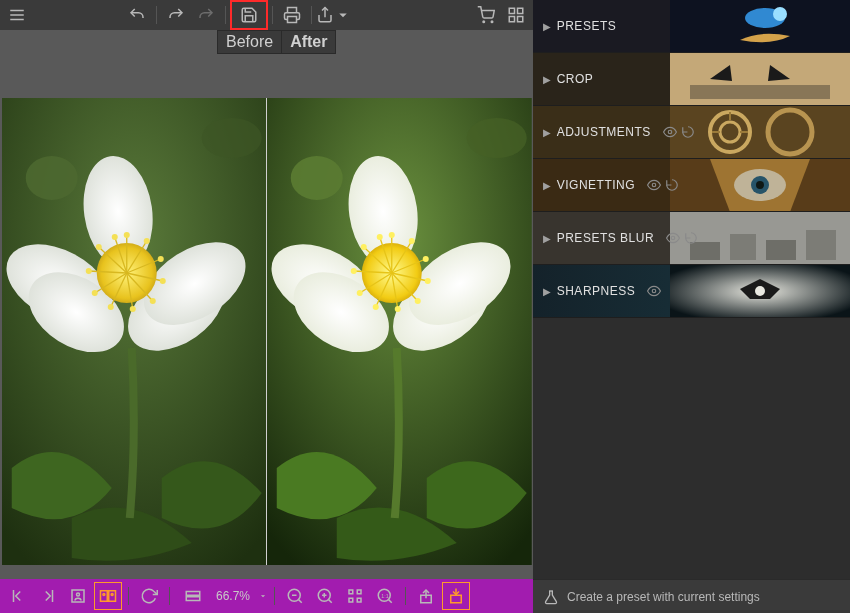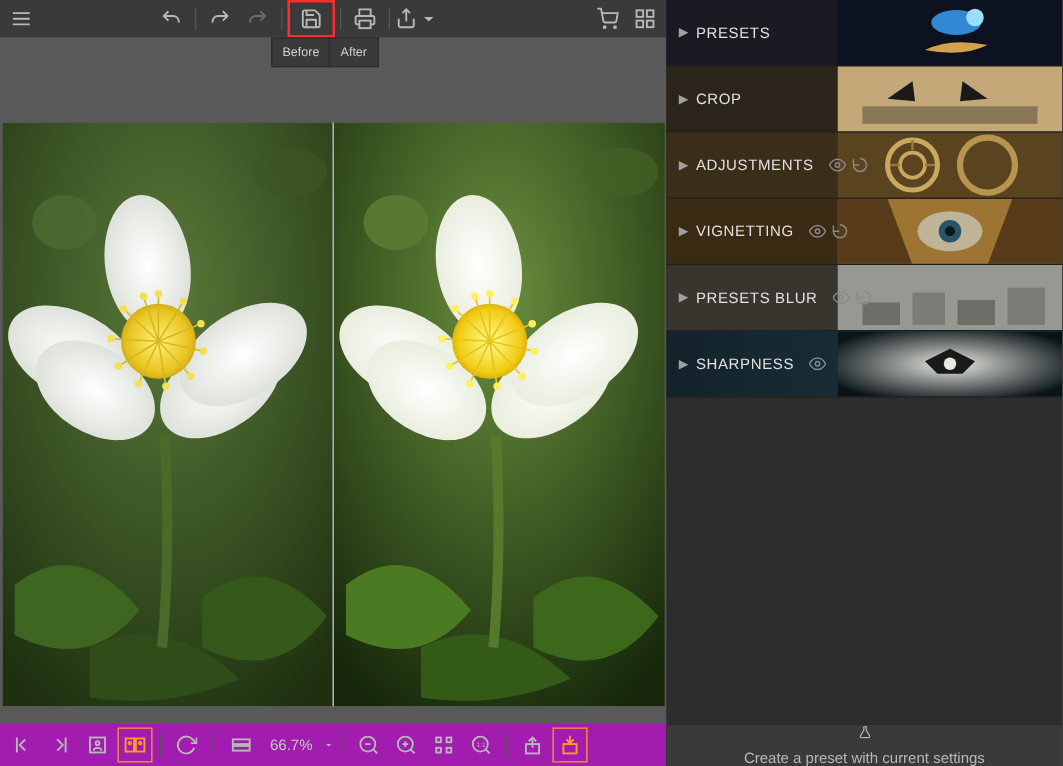--- a/index.html
+++ b/index.html
@@ -55,26 +55,26 @@
   height: 24px;
   display: flex;
   align-items: stretch;
   padding-left: 217px;
   background: #595959;
 }
 .ba-label {
   background: #3a3a3a;
   border: 1px solid #2a2a2a;
   color: #d0d0d0;
-  font-size: 10px;
+  font-size: 16px;
   padding: 3px 8px;
   display: flex;
   align-items: center;
 }
-.ba-label + .ba-label { border-left: none; }
+.ba-label + .ba-label { border-left: none; font-weight: bold; }
 
 
 .image-area {
   flex: 1;
   display: flex;
   align-items: center;
   justify-content: center;
   background: #595959;
   position: relative;
 }
@@ -180,21 +180,20 @@
 .right-footer {
   height: 34px;
   background: #3a3a3a;
   display: flex;
   align-items: center;
   padding: 0 10px;
   gap: 8px;
   color: #b8b8b8;
   font-size: 12px;
   border-top: 1px solid #2a2a2a;
-  flex-direction: column;
 }
 .right-footer svg { width: 16px; height: 16px; }
 </style>
 </head>
 <body>
 
 <div class="left-panel">
 
   <div class="top-toolbar">
     <div class="tb-btn">

